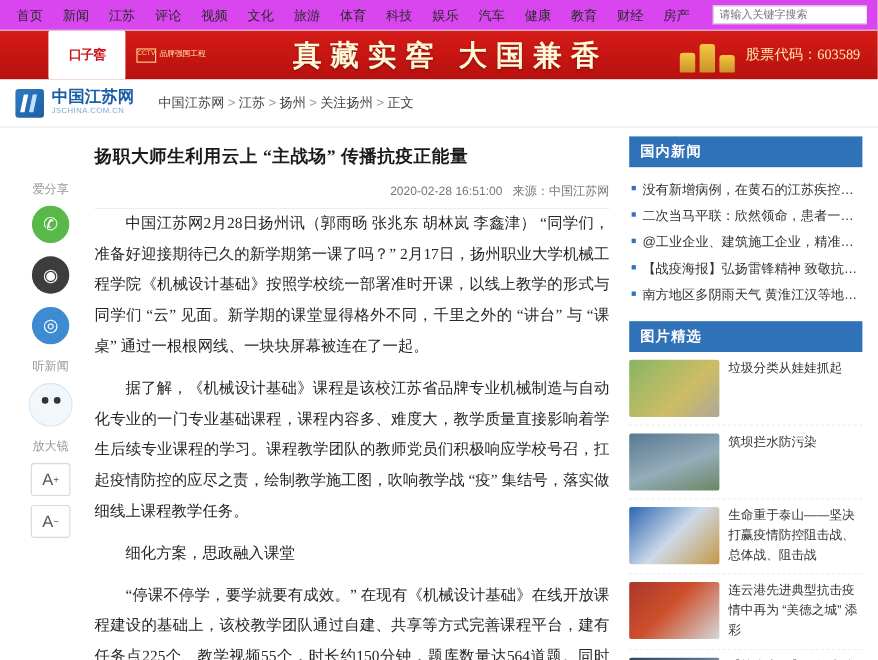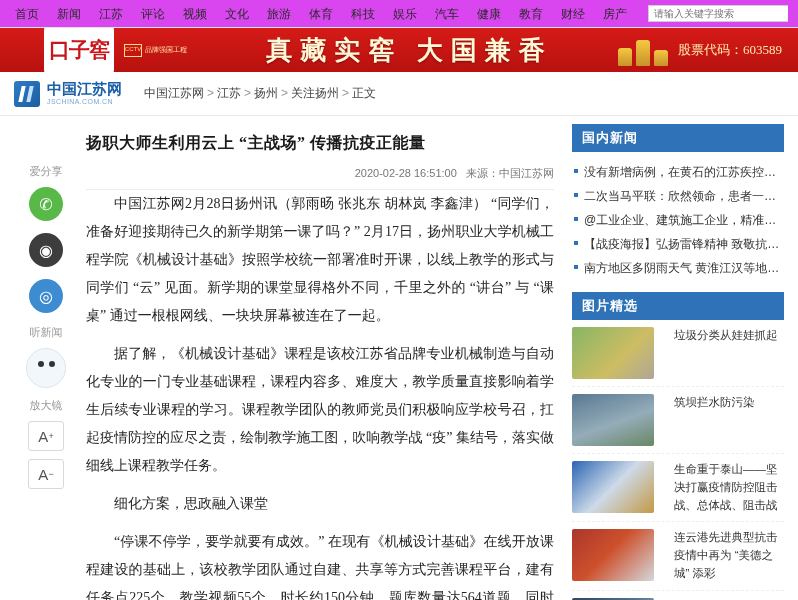--- a/index.html
+++ b/index.html
@@ -57,21 +57,21 @@
     position: relative;
     overflow: hidden;
   }
   .banner-logo {
     width: 70px; height: 46px;
     margin-left: 44px;
     background: #fff;
     border-radius: 3px;
     display: flex; align-items: center; justify-content: center;
     color: #c9161a;
-    font-size: 21px;
+    font-size: 12px;
     font-weight: bold;
     font-family: "Liberation Serif", serif;
     letter-spacing: -1px;
   }
   .banner-cctv {
     margin-left: 10px;
     display: flex;
     align-items: center;
     color: #ffe9b0;
     font-size: 7px;
@@ -257,21 +257,21 @@
   }
   .side-list li:before {
     content: "";
     position: absolute; left: 0; top: 9px;
     width: 4px; height: 4px; background: #2f72b8;
   }
   ul { margin: 0; padding: 0; }
 
   .pic-item {
     display: flex;
-    gap: 20px;
+    gap: 8px;
     padding: 7px 0;
     border-bottom: 1px dashed #eee;
     align-items: flex-start;
   }
   .pic-thumb {
     width: 82px; height: 52px; flex: none;
     border-radius: 2px;
     position: relative;
     overflow: hidden;
   }

